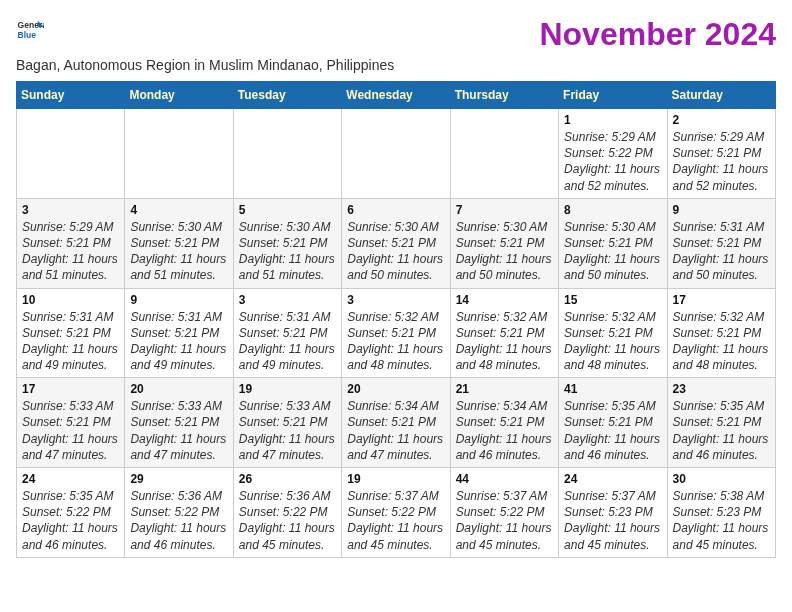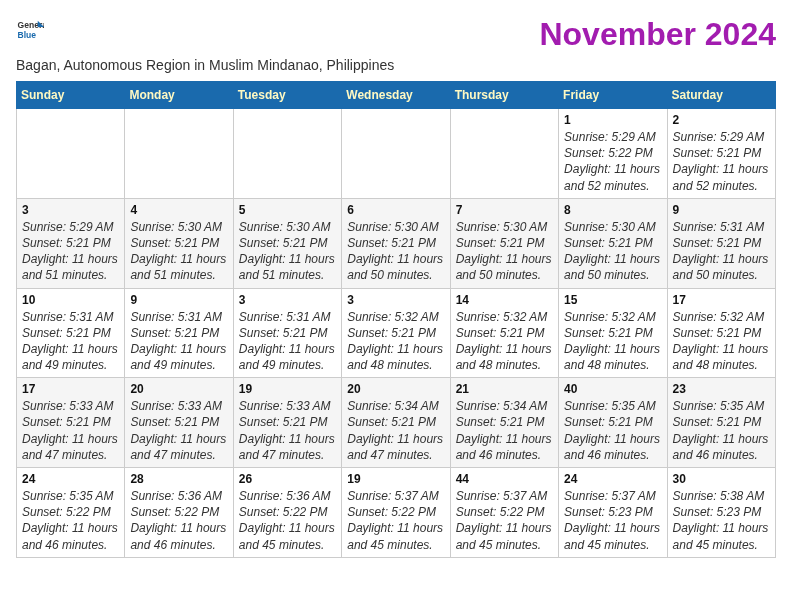--- a/index.html
+++ b/index.html
@@ -263,21 +263,21 @@
 and 47 minutes.</div>
         </td>
         <td>
           <span class="day-num">21</span>
           <div class="day-info" style="white-space: pre-line;">Sunrise: 5:34 AM
 Sunset: 5:21 PM
 Daylight: 11 hours
 and 46 minutes.</div>
         </td>
         <td>
-          <span class="day-num">40</span>
+          <span class="day-num">41</span>
           <div class="day-info" style="white-space: pre-line;">Sunrise: 5:35 AM
 Sunset: 5:21 PM
 Daylight: 11 hours
 and 46 minutes.</div>
         </td>
         <td>
           <span class="day-num">23</span>
           <div class="day-info" style="white-space: pre-line;">Sunrise: 5:35 AM
 Sunset: 5:21 PM
 Daylight: 11 hours
@@ -286,21 +286,21 @@
       </tr>
       <tr>
         <td>
           <span class="day-num">24</span>
           <div class="day-info" style="white-space: pre-line;">Sunrise: 5:35 AM
 Sunset: 5:22 PM
 Daylight: 11 hours
 and 46 minutes.</div>
         </td>
         <td>
-          <span class="day-num">28</span>
+          <span class="day-num">29</span>
           <div class="day-info" style="white-space: pre-line;">Sunrise: 5:36 AM
 Sunset: 5:22 PM
 Daylight: 11 hours
 and 46 minutes.</div>
         </td>
         <td>
           <span class="day-num">26</span>
           <div class="day-info" style="white-space: pre-line;">Sunrise: 5:36 AM
 Sunset: 5:22 PM
 Daylight: 11 hours

